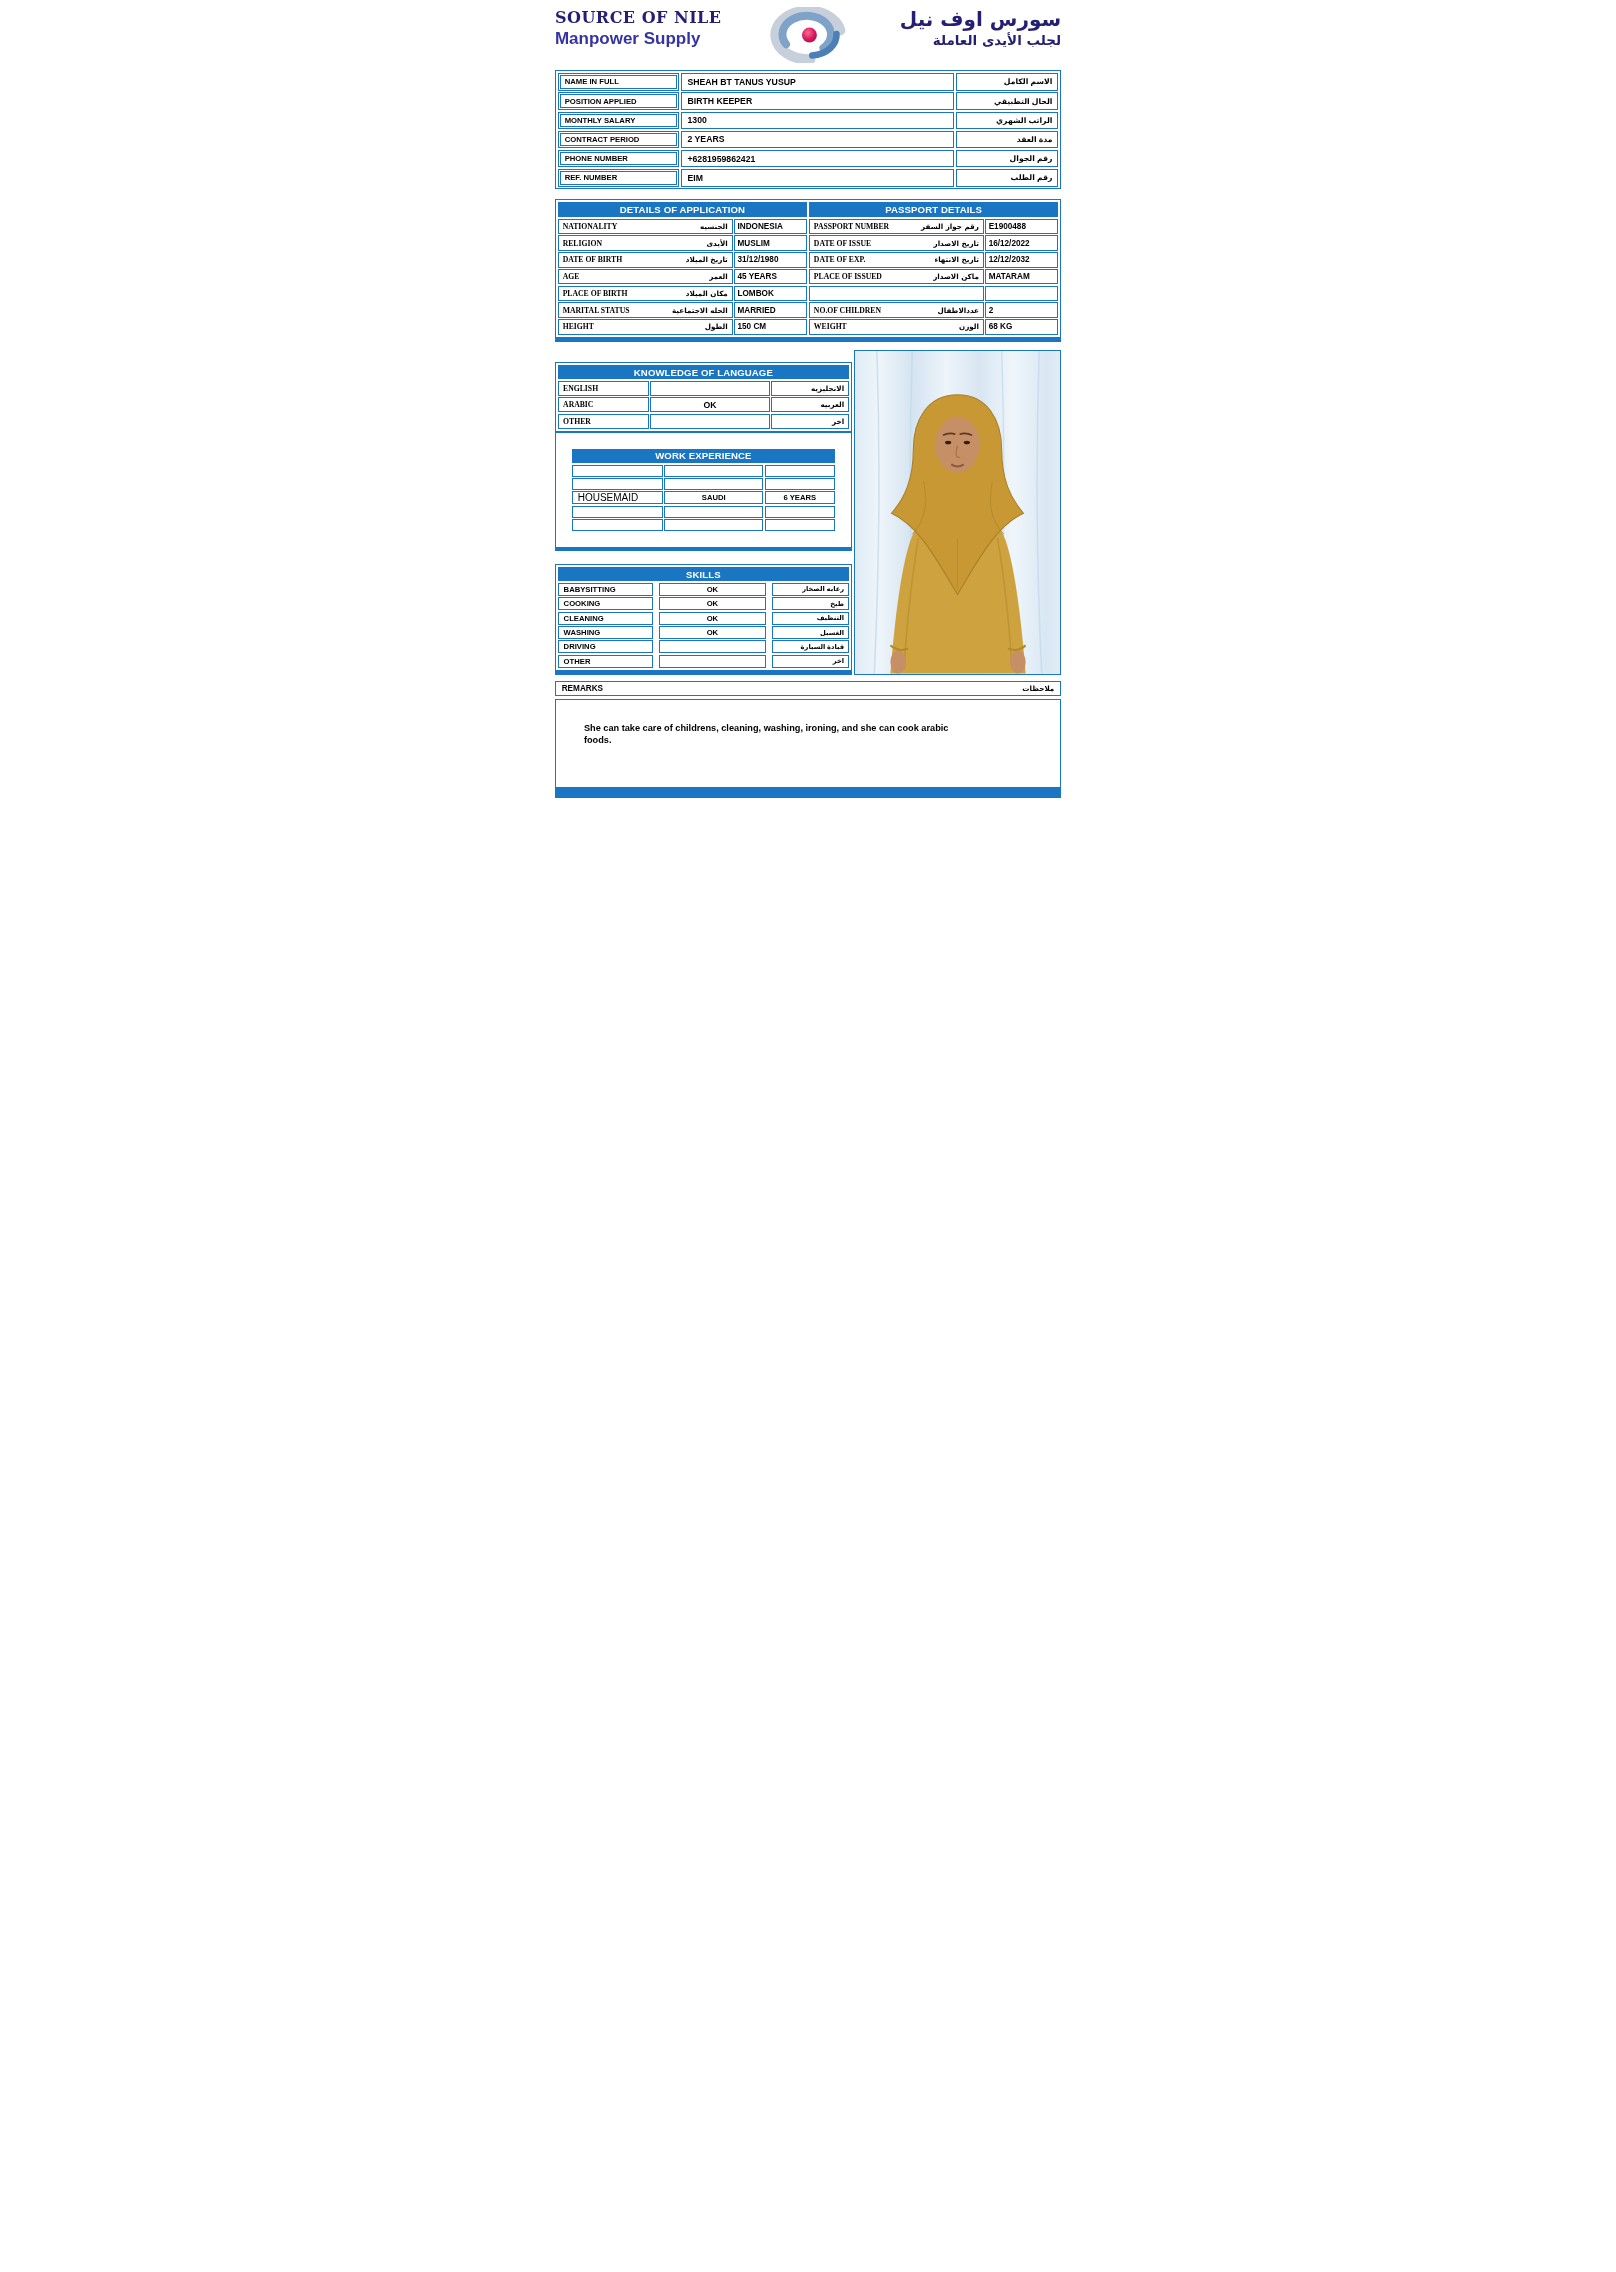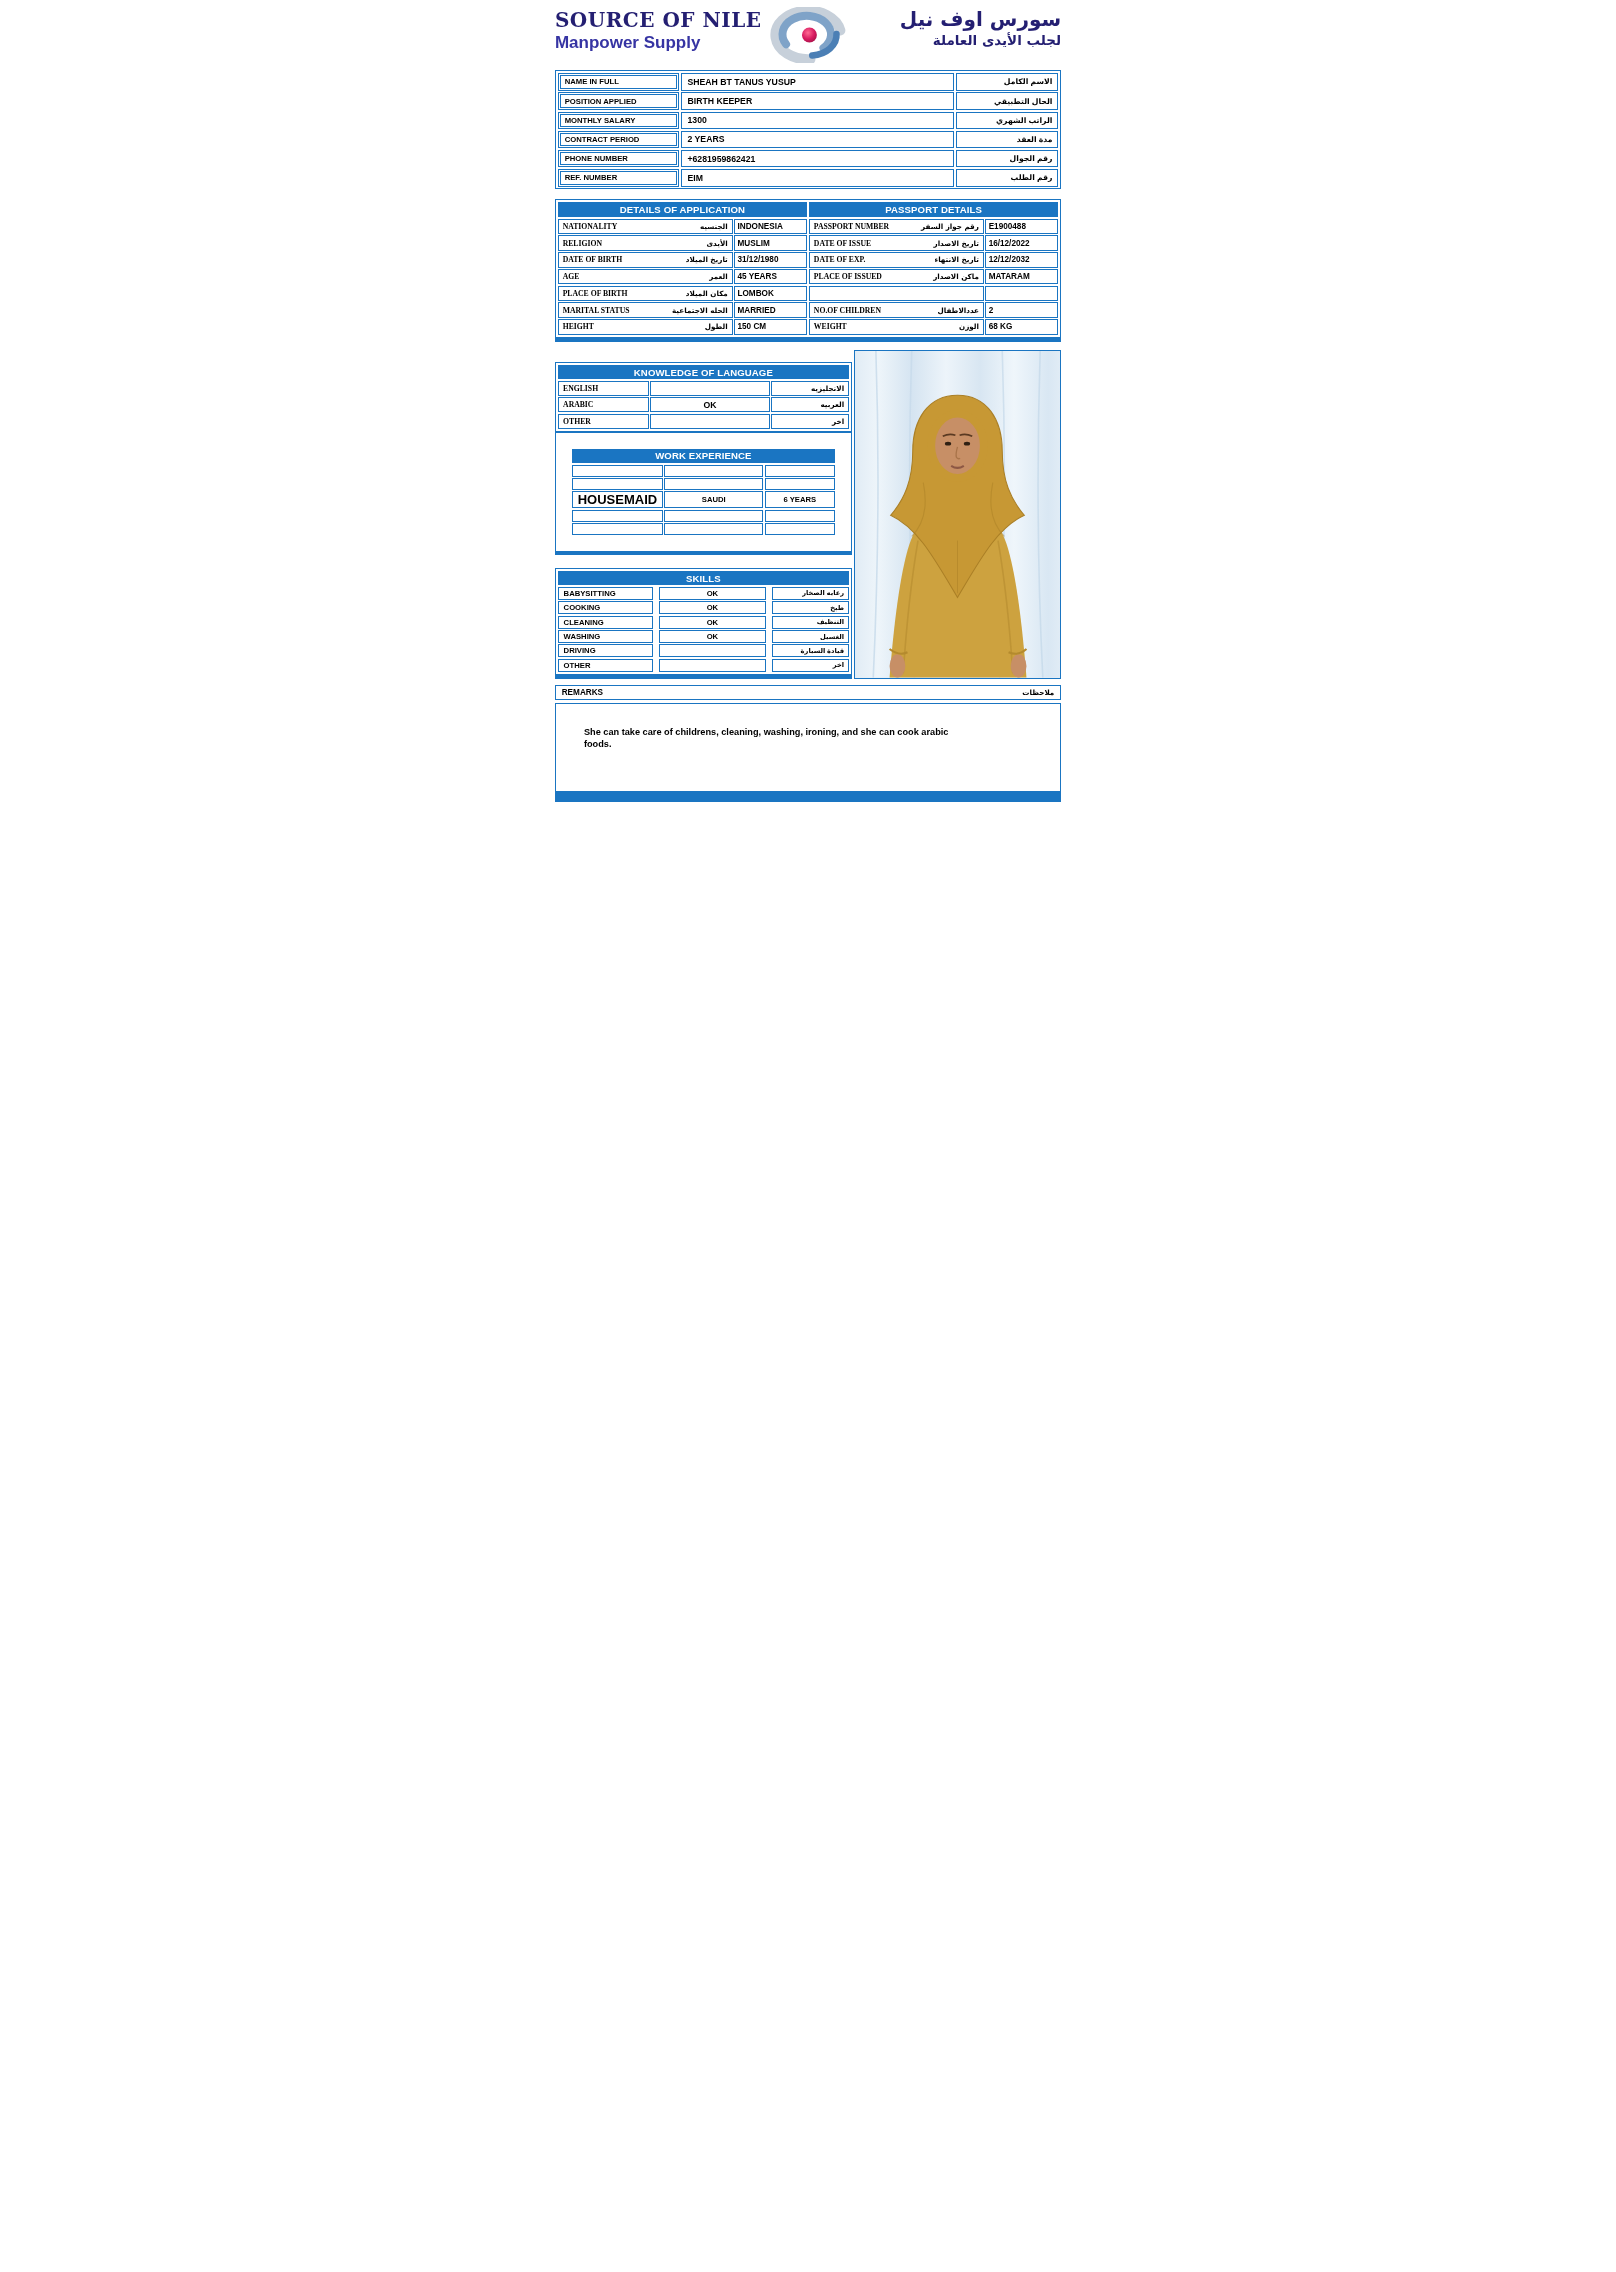--- a/index.html
+++ b/index.html
@@ -10,21 +10,21 @@
     --skin:#c78f66;
   }
   *{margin:0;padding:0;box-sizing:border-box;}
   html,body{background:#ffffff;}
   body{font-family:"Liberation Sans","DejaVu Sans",sans-serif;color:#000;}
   .page{width:539px;min-height:758px;margin:0 auto;background:#fff;padding:6.7px 16.4px 13.5px;}
 
   
   .brand{display:flex;align-items:flex-start;margin-bottom:7.7px;}
   .brand-en{width:207px;padding-top:2.9px;}
-  .brand-title{font-family:"DejaVu Serif","Liberation Serif",serif;font-weight:bold;font-size:20px;color:var(--navy);letter-spacing:0.5px;line-height:1.05;}
+  .brand-title{font-family:"DejaVu Serif","Liberation Serif",serif;font-weight:bold;font-size:16px;color:var(--navy);letter-spacing:0.5px;line-height:1.05;}
   .brand-sub{font-size:17px;font-weight:bold;color:var(--brand2);margin-top:2.9px;}
   .brand-logo{width:94px;display:flex;justify-content:center;padding-top:0;}
   .brand-ar{flex:1;text-align:right;font-family:"DejaVu Sans",sans-serif;color:var(--navy);padding-top:0;}
   .brand-ar .l1{font-size:20px;font-weight:bold;line-height:1.2;}
   .brand-ar .l2{font-size:13.5px;font-weight:bold;line-height:1.35;}
 
   .sec-title{background:var(--blue);color:#fff;font-weight:bold;text-align:center;font-size:9.6px;padding:1.9px 0;letter-spacing:0.1px;}
 
   
   .summary{border:1.9px solid var(--blue);padding:1.9px;}
@@ -54,21 +54,21 @@
   .photo svg{width:100%;height:100%;display:block;}
 
   .lang-sec{border:1.4px solid var(--blue);padding:1.9px;}
   .lrow{display:flex;gap:1.4px;margin-top:1.4px;min-height:15px;}
   .llabel{width:91px;border:1px solid var(--blue);display:flex;align-items:center;padding:0 4.3px;font-family:"Liberation Serif","DejaVu Serif",serif;font-weight:bold;font-size:7.7px;}
   .lval{flex:1;border:1px solid var(--blue);display:flex;align-items:center;justify-content:center;font-weight:bold;font-size:8.7px;}
   .lar{width:78px;border:1px solid var(--blue);display:flex;align-items:center;padding:0 3.9px;font-weight:bold;font-size:7.2px;}
 
   .exp-sec{border:1.4px solid var(--blue);border-bottom:4.3px solid var(--blue);padding:16px;margin-top:0;}
   .erow{display:flex;gap:1.4px;margin-top:1.4px;min-height:12px;}
-  .e1{width:91px;border:1px solid var(--blue);display:flex;align-items:center;padding:0 4.8px;font-weight:bold;font-size:13px;}
+  .e1{width:91px;border:1px solid var(--blue);display:flex;align-items:center;padding:0 4.8px;font-weight:normal;font-size:10px;}
   .e2{width:99px;border:1px solid var(--blue);display:flex;align-items:center;justify-content:center;font-weight:bold;font-size:7.7px;}
   .e3{flex:1;border:1px solid var(--blue);display:flex;align-items:center;justify-content:center;font-weight:bold;font-size:7.7px;}
 
   .skl-sec{border:1.4px solid var(--blue);border-bottom:5.3px solid var(--blue);padding:1.9px;margin-top:12.5px;}
   .krow{display:flex;gap:6px;margin-top:1.4px;min-height:13px;}
   .klabel{width:95px;border:1px solid var(--blue);display:flex;align-items:center;padding:0 4.8px;font-weight:bold;font-size:7.7px;}
   .kval{flex:1;border:1px solid var(--blue);display:flex;align-items:center;justify-content:center;font-weight:bold;font-size:7.7px;}
   .kar{width:77px;border:1px solid var(--blue);display:flex;align-items:center;padding:0 3.9px;font-weight:bold;font-size:6.7px;}
 
   

